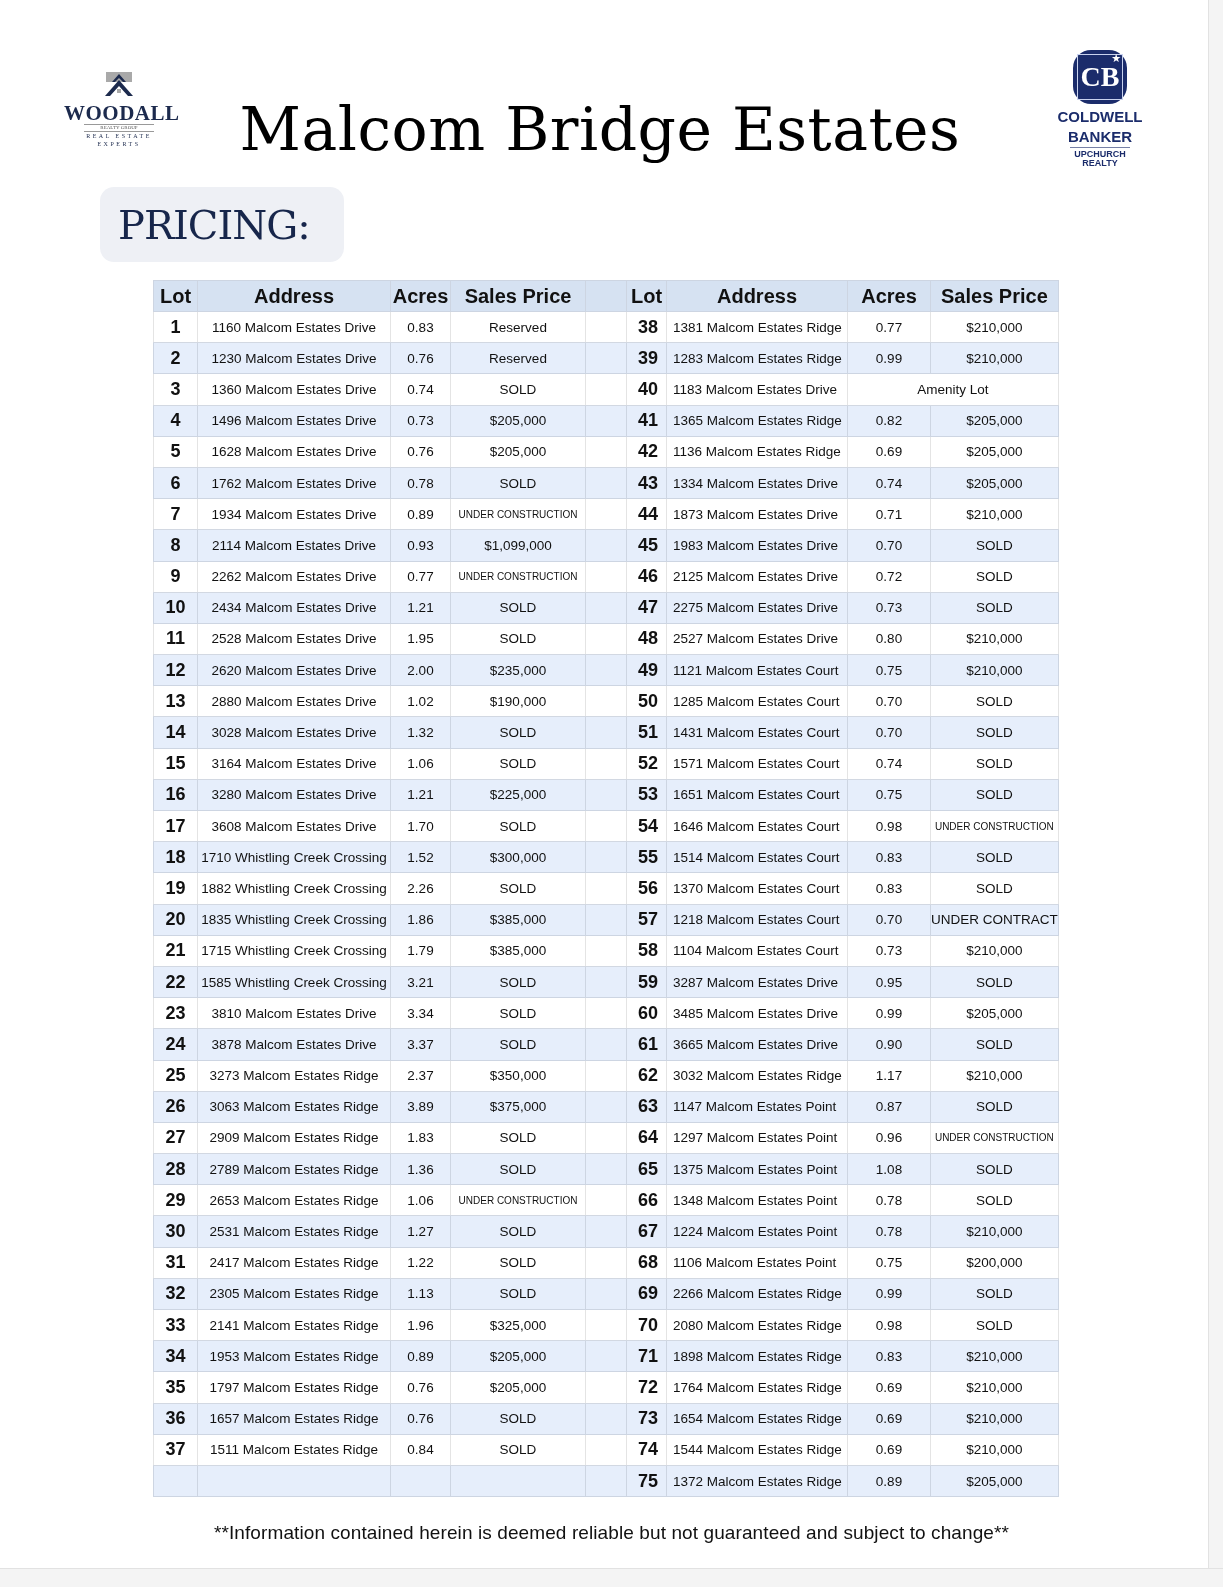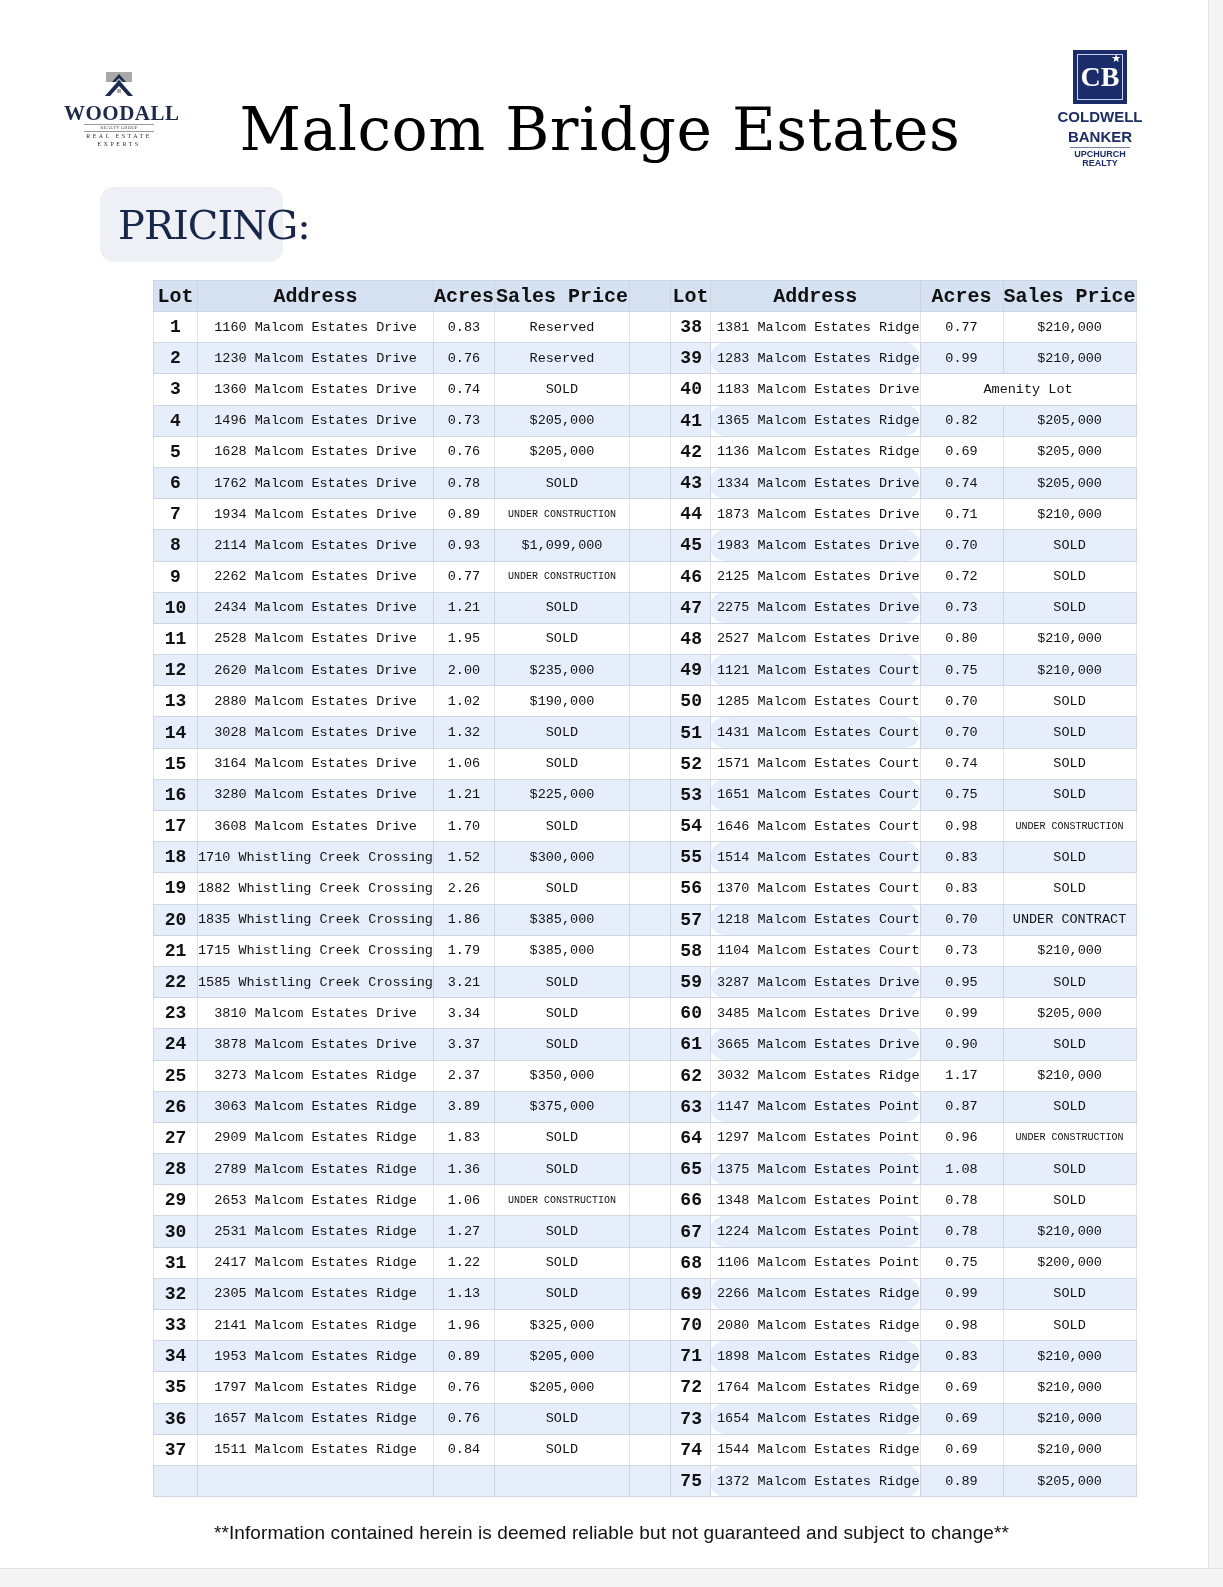--- a/index.html
+++ b/index.html
@@ -9,39 +9,39 @@
 
   .logo-left { position:absolute; left:64px; top:72px; width:110px; height:66px; text-align:center; }
   .logo-left .roof { width:32px; height:26px; margin:0 auto; position:relative; }
   .logo-left .wordmark { font-family:"Liberation Serif", serif; font-size:21px; font-weight:bold; color:#1c2a4d; letter-spacing:0.5px; line-height:22px; margin-top:4px; }
   .logo-left .sub1 { font-family:"Liberation Serif", serif; font-size:5px; color:#555; line-height:6px; border-top:1px solid #999; border-bottom:1px solid #999; width:70px; margin:0 auto; }
   .logo-left .sub2 { font-family:"Liberation Serif", serif; font-size:6px; letter-spacing:2.5px; color:#1c2a4d; line-height:8px; }
 
   .title { position:absolute; left:200px; top:62px; width:800px; text-align:center; font-family:"DejaVu Serif", serif; font-size:60px; color:#000; line-height:86px; letter-spacing:0.5px;margin-top:24px; }
 
   .logo-right { position:absolute; left:1052px; top:50px; width:96px; text-align:center; }
-  .cb-box { width:54px; height:54px; margin:0 auto; background:#1b2c6b; position:relative; }
+  .cb-box { width:54px; height:54px; margin:0 auto; background:#1b2c6b; position:relative;border-radius:18px; }
   .cb-box .inner { position:absolute; left:4px; top:4px; right:4px; bottom:4px; border:1px solid #c9d2ee; color:#fff; font-family:"Liberation Serif", serif; font-size:28px; line-height:44px; font-weight:bold; }
   .cb-box .star { position:absolute; right:6px; top:3px; color:#fff; font-size:11px; line-height:11px; }
   .cb-name { font-family:"Liberation Sans", sans-serif; font-weight:bold; color:#1b2c6b; font-size:15px; line-height:15px; margin-top:5px; }
   .cb-rule { width:60px; height:1px; background:#1b2c6b; margin:3px auto 2px; opacity:0.6; }
   .cb-sub { font-family:"Liberation Sans", sans-serif; font-weight:bold; color:#1b2c6b; font-size:9px; line-height:9px; }
 
-  .pricing-box { position:absolute; left:100px; top:187px; width:183px; height:75px; background:#eef0f5; border-radius:14px; }
+  .pricing-box { position:absolute; left:100px; top:187px; width:244px; height:75px; background:#eef0f5; border-radius:14px; }
   .pricing-box span { position:absolute; left:18px; top:10px; font-family:"DejaVu Serif", serif; font-size:40px; color:#17264b; line-height:56px; letter-spacing:-1px; }
 
-  table.grid { position:absolute; left:153px; top:280px; border-collapse:collapse; table-layout:fixed; font-family:Liberation Mono, monospace;padding-left:40px; }
+  table.grid { position:absolute; left:153px; top:280px; border-collapse:collapse; table-layout:fixed; font-family:Liberation Sans, sans-serif;padding-left:40px; }
   table.grid td, table.grid th { border:1px solid #cdd5e2; padding:0; height:30.2px; overflow:hidden; white-space:nowrap; text-align:center; }
   table.grid th { background:#d6e2f2; font-size:20px; font-weight:bold; color:#111; height:30px; }
   table.grid tr.odd td { background:#ffffff; border-color:#e4e4e4 #e4e4e4 #d2d8e2 #e4e4e4; }
   table.grid tr.even td { background:#e6eefb; }
   td.lot { font-size:18px; font-weight:bold; }
   td.lot.r { text-align:right; padding-right:8px; }
   td.addr { font-size:13.5px; }
-  td.addr.r { text-align:left; padding-left:6px;border-radius:15px; }
+  td.addr.r { text-align:left; padding-left:6px; }
   td.acres { font-size:13.5px; }
   td.price { font-size:13.5px; }
   td.price.small { font-size:10px; }
   td.gap { background:inherit; }
 
   .footer { position:absolute; left:0; top:1522px; width:1223px; text-align:center; font-family:"Liberation Sans", sans-serif; font-size:19px; color:#111; letter-spacing:0.1px; }
 </style>
 </head>
 <body>
 

